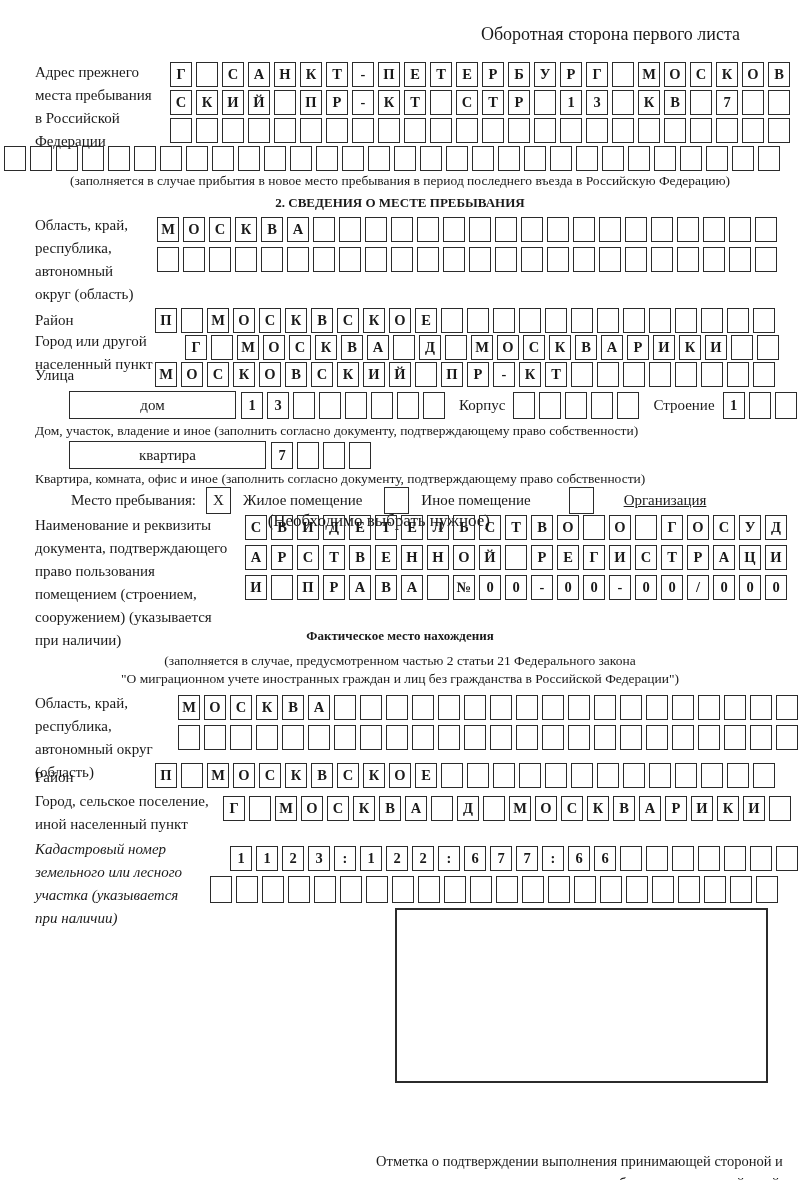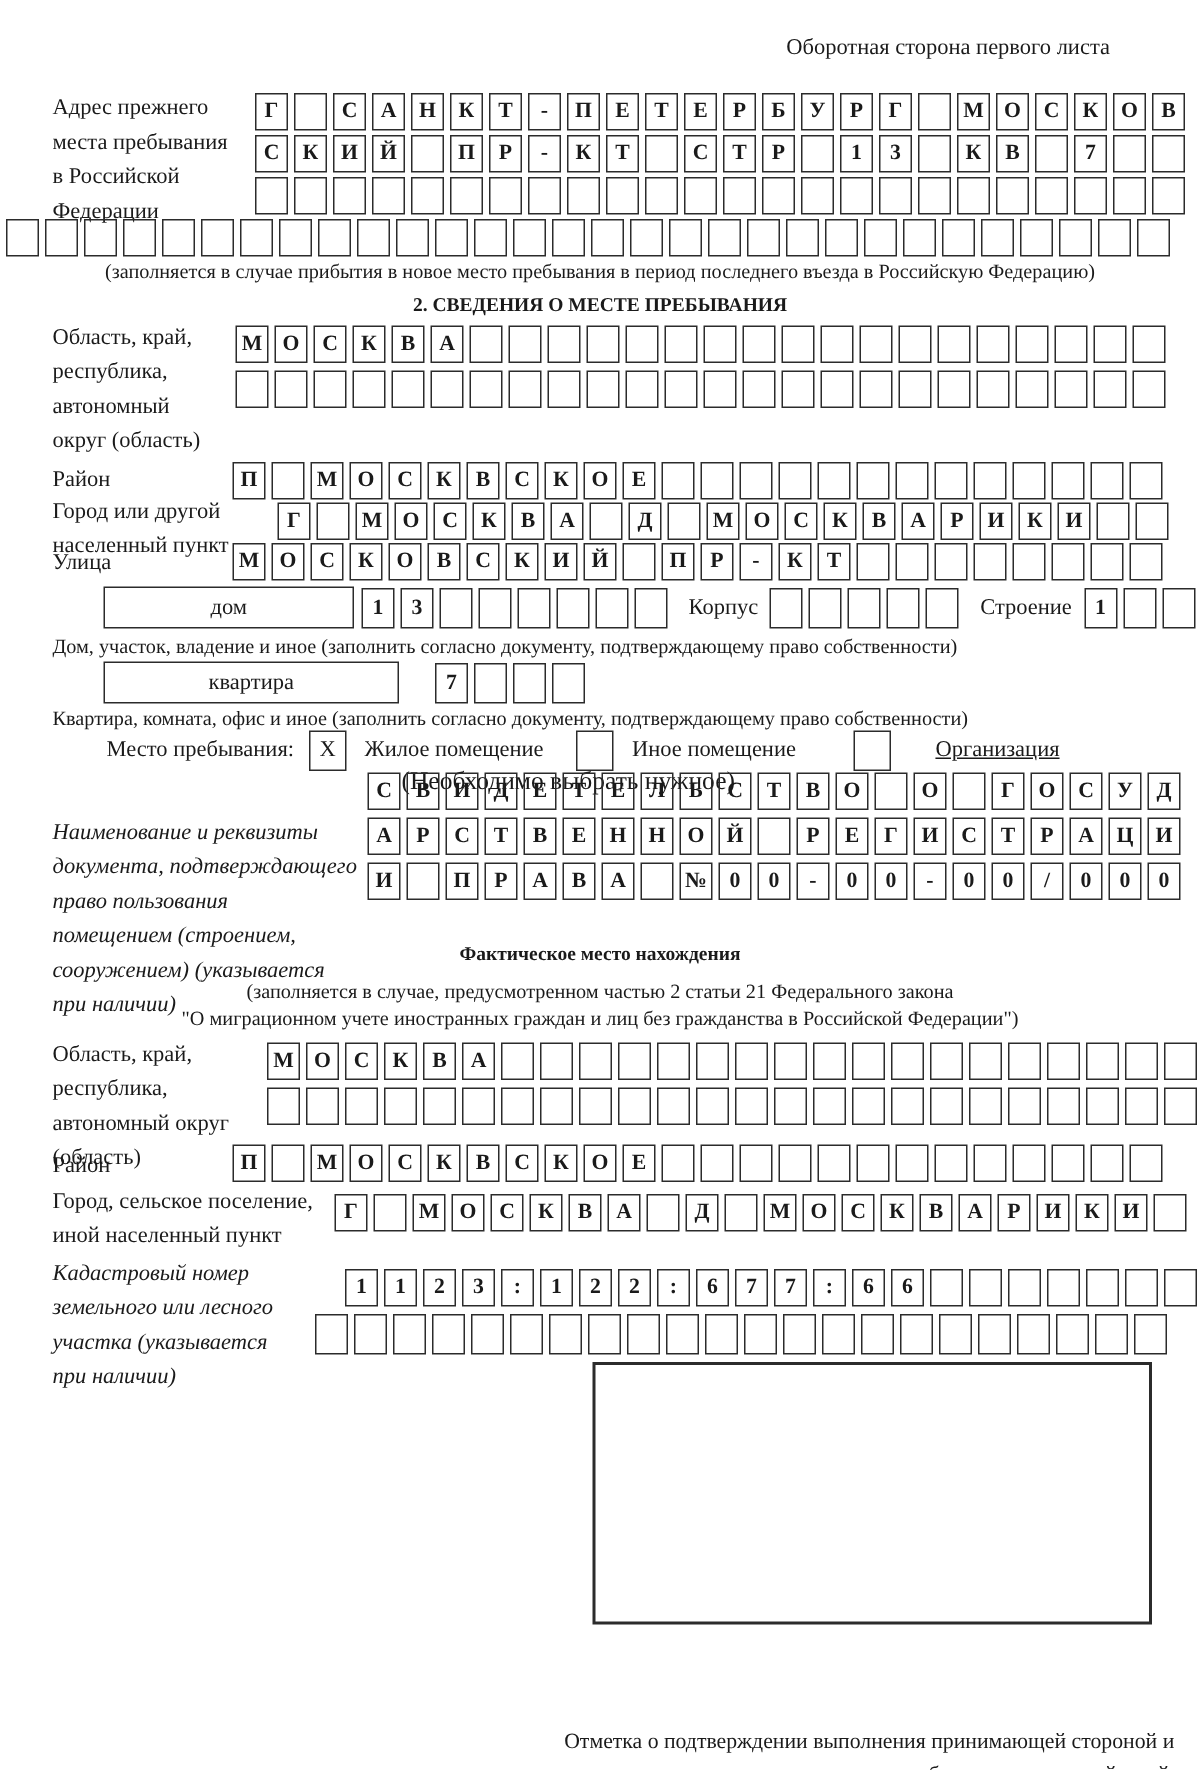--- a/index.html
+++ b/index.html
@@ -25,21 +25,21 @@
     font-size:15px; flex:none; margin-right:5px;
   }
   .inline-label { font-size:15px; margin:0 8px 0 10px; flex:none; }
   .checkbox {
     width:25px; height:27px; box-sizing:border-box; border:1.7px solid #2b2b2b;
     display:flex; align-items:center; justify-content:center;
     font-size:15px; flex:none;
   }
   .note { font-size:13.5px; text-align:center; width:800px; }
   .sec-title { font-size:13px; font-weight:bold; text-align:center; width:800px; }
-  .header-note { font-size:15px; }
+  .header-note { font-size:18px; }
   .stamp-box { box-sizing:border-box; border:2px solid #2b2b2b; background:#fff; }
   .stamp-caption { font-size:14.5px; line-height:22px; text-align:center; }
 </style>
 </head>
 <body>
 
 <div class="abs header-note" style="top:24px; right:60px;">Оборотная сторона первого листа</div>
 
 <div class="abs label" style="left:35px; top:61px; width:135px;">Адрес прежнего
 места пребывания
@@ -325,21 +325,21 @@
   <div class="inline-label">Строение</div>
   <div class="cells tall">
       <div class="cell">1</div>
       <div class="cell"></div>
       <div class="cell"></div>
       <div class="cell"></div>
     </div>
 </div>
 <div class="abs" style="left:35px; top:423px; font-size:13.5px;">Дом, участок, владение и иное (заполнить согласно документу, подтверждающему право собственности)</div>
 
-<div class="abs row-flex" style="left:33px; top:441px;gap:19px;">
+<div class="abs row-flex" style="left:33px; top:441px;">
   <div class="field-box" style="width:197px;">
     <span>квартира</span>
   </div>
   <div class="cells tall">
       <div class="cell">7</div>
       <div class="cell"></div>
       <div class="cell"></div>
       <div class="cell"></div>
     </div>
 </div>
@@ -349,21 +349,21 @@
   <div style="font-size:15px; margin-right:10px;">Место пребывания:</div>
   <div class="checkbox">X</div>
   <div style="font-size:15px; margin:0 22px 0 12px;">Жилое помещение</div>
   <div class="checkbox"></div>
   <div style="font-size:15px; margin:0 38px 0 12px;">Иное помещение</div>
   <div class="checkbox"></div>
   <div style="font-size:15px; margin:0 0 0 30px;text-decoration:underline;">Организация</div>
 </div>
 <div class="abs" style="left:180px; top:511px; width:310px; text-align:right; font-size:17px;">(Необходимо выбрать нужное)</div>
 
-<div class="abs label" style="left:35px; top:544px; width:210px;font-style:italic;">Наименование и реквизиты
+<div class="abs label" style="left:35px; top:514px; width:210px;">Наименование и реквизиты
 документа, подтверждающего
 право пользования
 помещением (строением,
 сооружением) (указывается
 при наличии)</div>
 <div class="abs cells" style="left:245px; top:515px;">
     <div class="cell">С</div>
     <div class="cell">В</div>
     <div class="cell">И</div>
     <div class="cell">Д</div>

